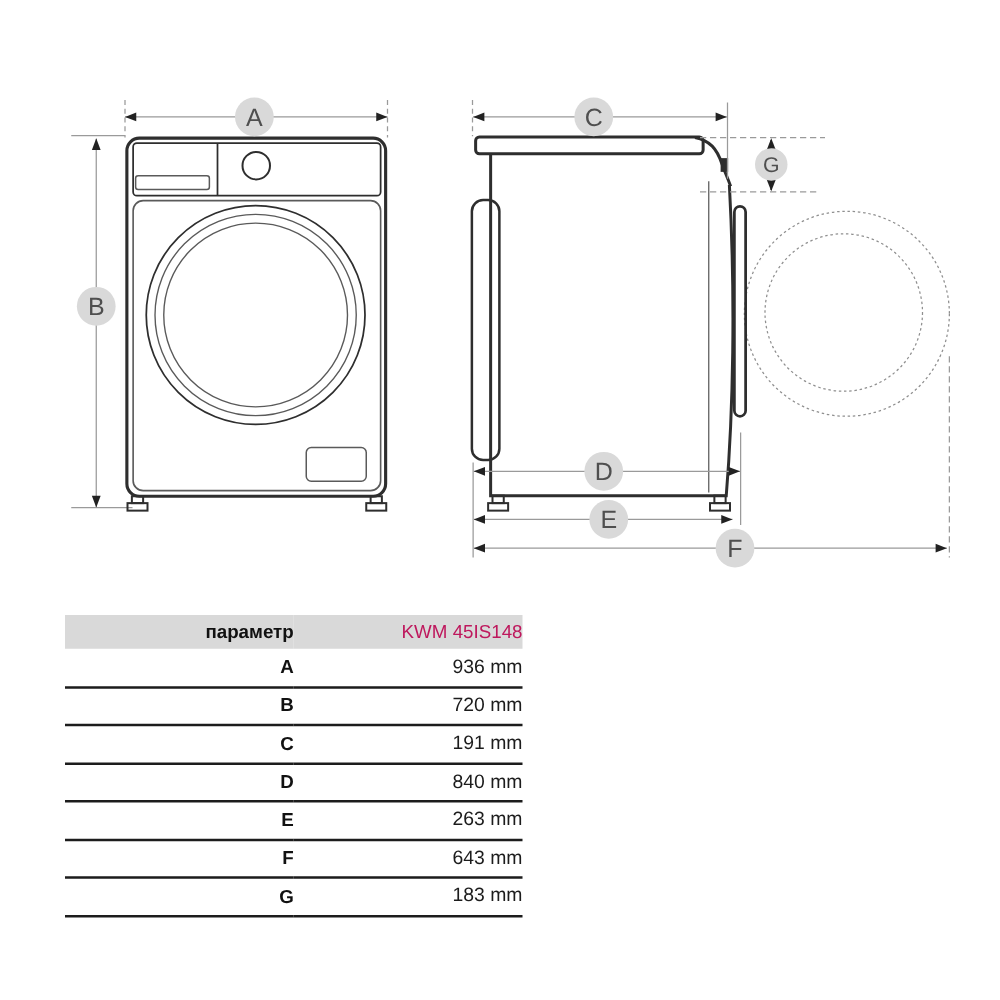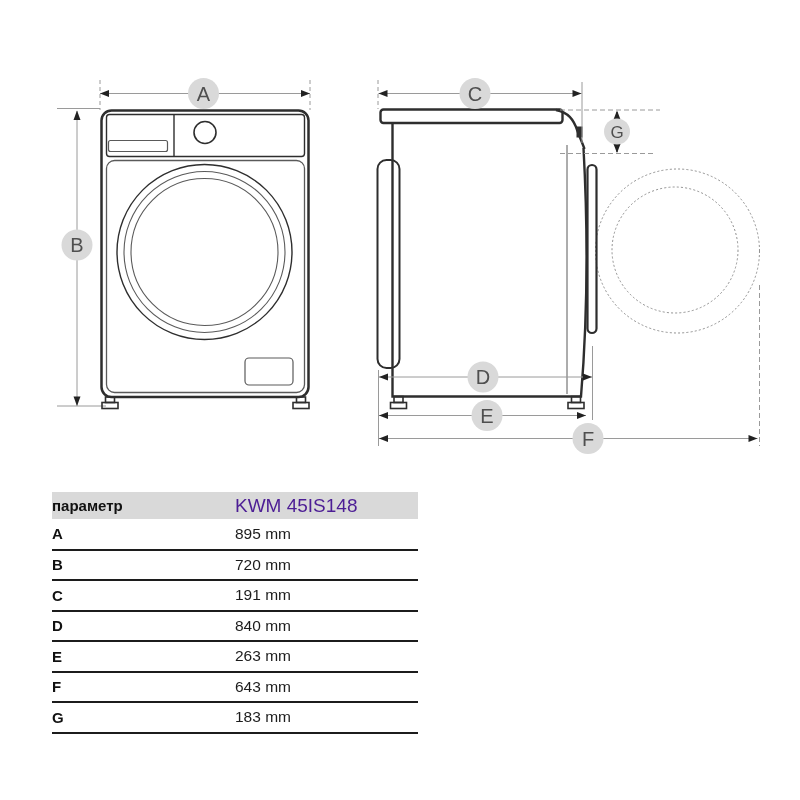--- a/index.html
+++ b/index.html
@@ -2,24 +2,24 @@
 <html><head>
 <meta charset="utf-8">
 <style>
   html,body{margin:0;padding:0;background:#ffffff;}
   body{font-family:"Liberation Sans", sans-serif;}
   .canvas{position:relative;width:800px;height:800px;background:#fff;overflow:hidden;}
   .diagram{position:absolute;left:0;top:0;}
   
   .spec-table-wrap{position:absolute;left:52px;top:492px;width:366px;}
   table.spec{width:100%;border-collapse:collapse;table-layout:fixed;}
-  table.spec th, table.spec td{text-align:left;vertical-align:middle;padding:0;}
+  table.spec th, table.spec td{text-align:right;vertical-align:middle;padding:0;}
   table.spec thead tr{background:#d9d9d9;height:27px;}
   th.param-h{font-size:15px;font-weight:bold;color:#111;}
-  th.model-h{font-size:19px;font-weight:normal;color:#4c1d95;}
+  th.model-h{font-size:15px;font-weight:normal;color:#be185d;}
   table.spec tbody tr{height:30.5px;border-bottom:2px solid #1c1c1c;}
   td.param{font-size:15px;font-weight:bold;color:#111;}
   td.value{font-size:15.5px;font-weight:normal;color:#1c1c1c;}
   
   .outline{stroke:#2e2e2e;fill:none;}
   .thin{stroke:#5a5a5a;fill:none;}
   .dim{stroke:#9a9a9a;stroke-width:1;fill:none;}
   .arrow{fill:#222;stroke:none;}
   .lbl-circle{fill:#d9d9d9;stroke:none;}
   .lbl-text{fill:#4f4f4f;font-size:20px;text-anchor:middle;font-family:"Liberation Sans",sans-serif;}
@@ -176,21 +176,21 @@
     <table class="spec">
       <thead>
         <tr>
           <th class="param-h">параметр</th>
           <th class="model-h">KWM 45IS148</th>
         </tr>
       </thead>
       <tbody>
         <tr>
           <td class="param">A</td>
-          <td class="value">895 mm</td>
+          <td class="value">936 mm</td>
         </tr>
         <tr>
           <td class="param">B</td>
           <td class="value">720 mm</td>
         </tr>
         <tr>
           <td class="param">C</td>
           <td class="value">191 mm</td>
         </tr>
         <tr>

